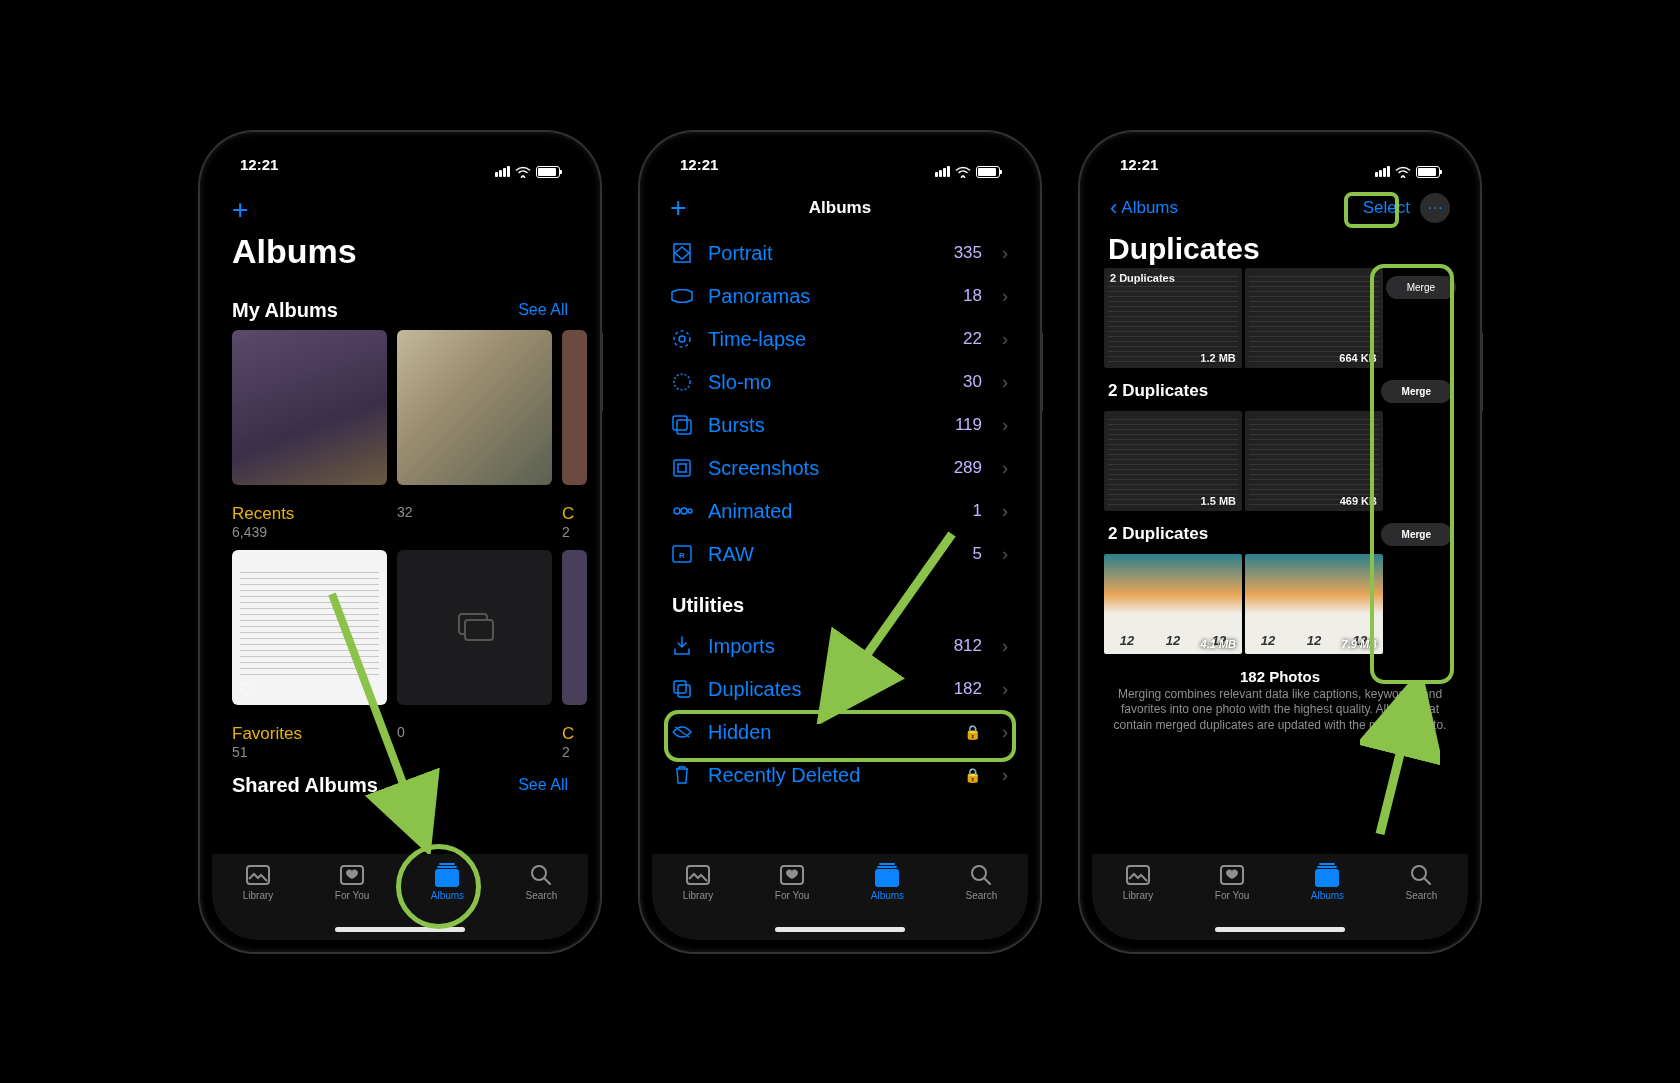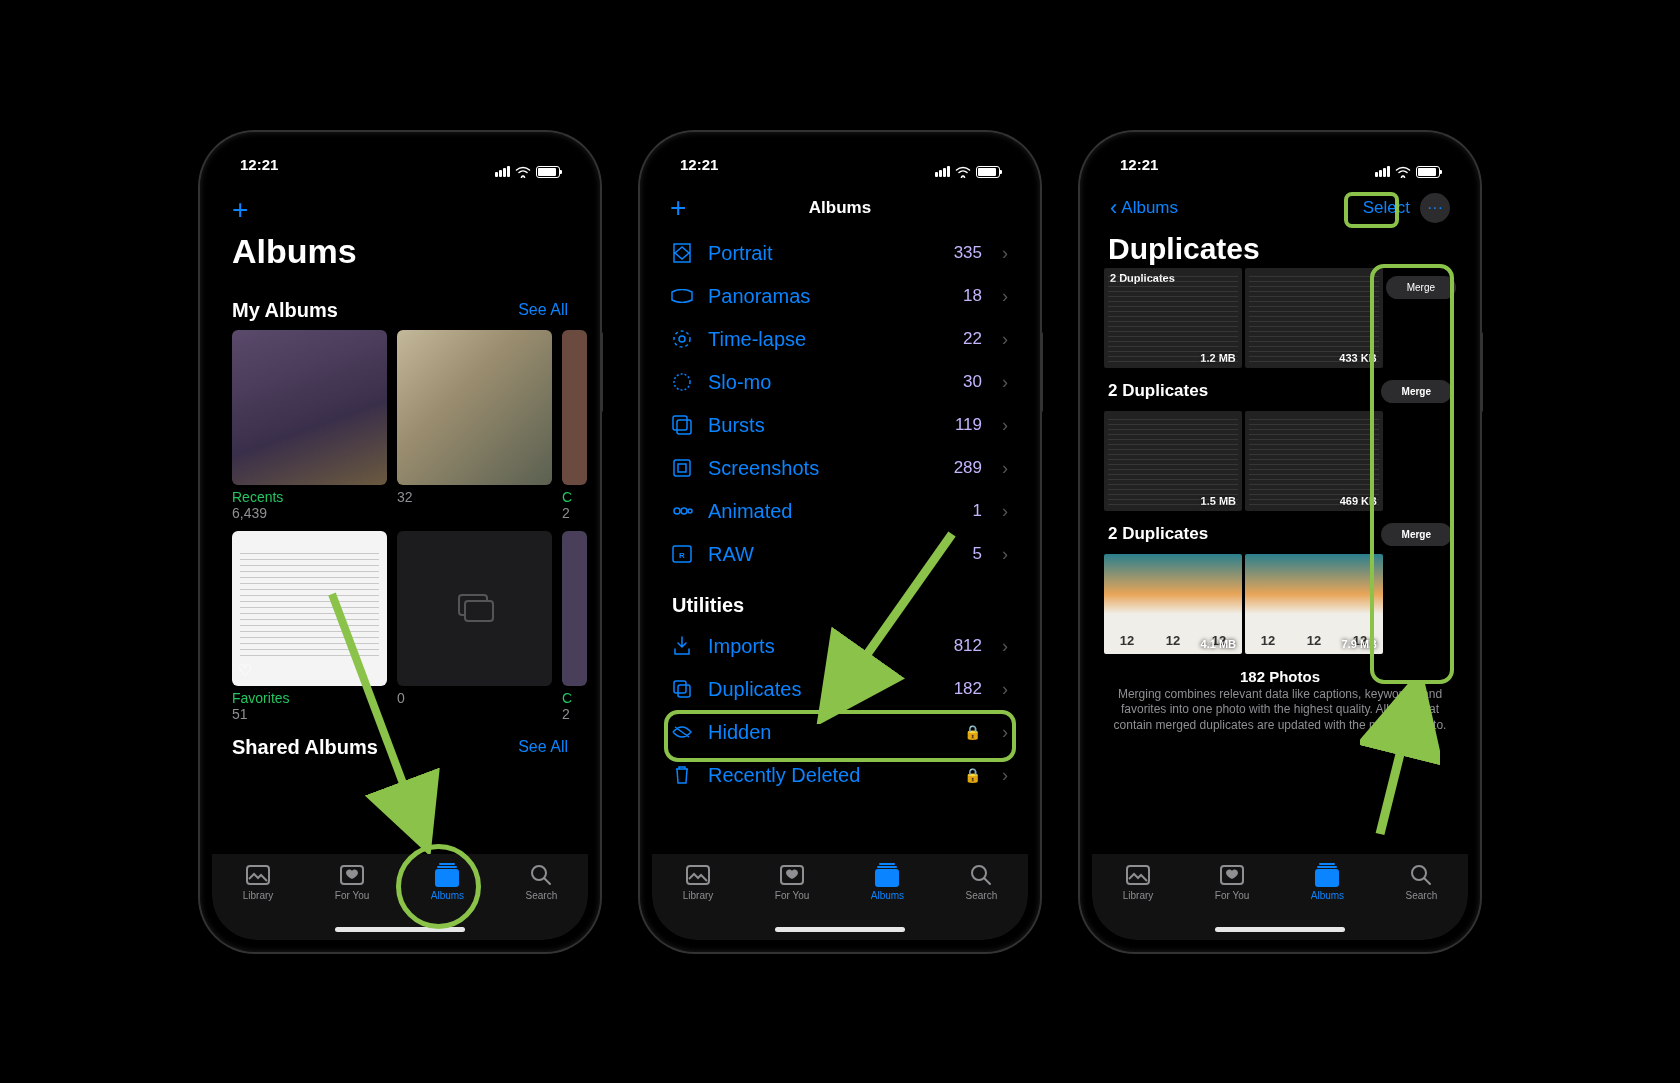--- a/index.html
+++ b/index.html
@@ -155,23 +155,23 @@
     width: 100%;
     height: 155px;
     border-radius: 6px;
     background: linear-gradient(135deg,#4a5568,#2d3748);
     position: relative;
     display: flex;
     align-items: center;
     justify-content: center;
   }
   .album-name {
-    color: #22c55e;
-    font-size: 14px;
-    margin-top: 4px;
+    color: #eab308;
+    font-size: 17px;
+    margin-top: 19px;
     white-space: nowrap;
     overflow: hidden;
   }
   .album-count {
     color: #8e8e93;
     font-size: 14px;
   }
   .thumb-tent { background: linear-gradient(160deg,#5b4a6b 0%,#3a2f4a 60%,#6b5a3f 100%); }
   .thumb-couch { background: linear-gradient(135deg,#c4b89a 0%,#9a8d6f 40%,#5a6050 100%); }
   .thumb-doc { background: #f4f4f4; position: relative; }
@@ -354,21 +354,21 @@
     font-size: 11px;
     font-weight: 600;
     text-shadow: 0 0 3px rgba(0,0,0,0.8);
   }
   .thumb-text-dark { background: #222; }
   .thumb-text-dark::after {
     content:"";position:absolute;left:4px;right:4px;top:6px;bottom:6px;
     background: repeating-linear-gradient(0deg,#666 0 1px,transparent 1px 5px);
     opacity:0.3;
   }
-  .thumb-calendar { background: linear-gradient(180deg,#2a7f8e 0%,#e8a558 40%,#f0eee8 60%,#f0eee8 100%); }
+  .thumb-calendar { background: linear-gradient(180deg,#2a7f8e 0%,#e8a558 40%,#f0eee8 60%,#f0eee8 100%); font-style: italic; }
   .footer-text {
     color: #fff;
     text-align: center;
     font-size: 15px;
     font-weight: 600;
     padding: 14px 20px 2px;
   }
   .footer-desc {
     color: #8e8e93;
     text-align: center;
@@ -776,21 +776,21 @@
     </div>
     <div class="highlight-green" style="left:252px;top:48px;width:55px;height:36px;border-radius:8px"></div>
     <div class="big-title" style="font-size:30px;padding:0 16px 6px">Duplicates</div>
 
     <div class="dup-photo-row" style="margin-top:-4px">
       <div class="dup-photo thumb-text-dark">
         <div style="position:absolute;top:4px;left:6px;color:#fff;font-size:11px;font-weight:600">2 Duplicates</div>
         <span class="dup-size">1.2 MB</span>
       </div>
       <div class="dup-photo thumb-text-dark">
-        <span class="dup-size">433 KB</span>
+        <span class="dup-size">664 KB</span>
       </div>
       <div style="flex:0 0 70px;display:flex;align-items:flex-start;justify-content:center;padding-top:8px">
         <span class="merge-btn">Merge</span>
       </div>
     </div>
 
     <div class="dup-group-header">
       <span>2 Duplicates</span>
       <span class="merge-btn">Merge</span>
     </div>

